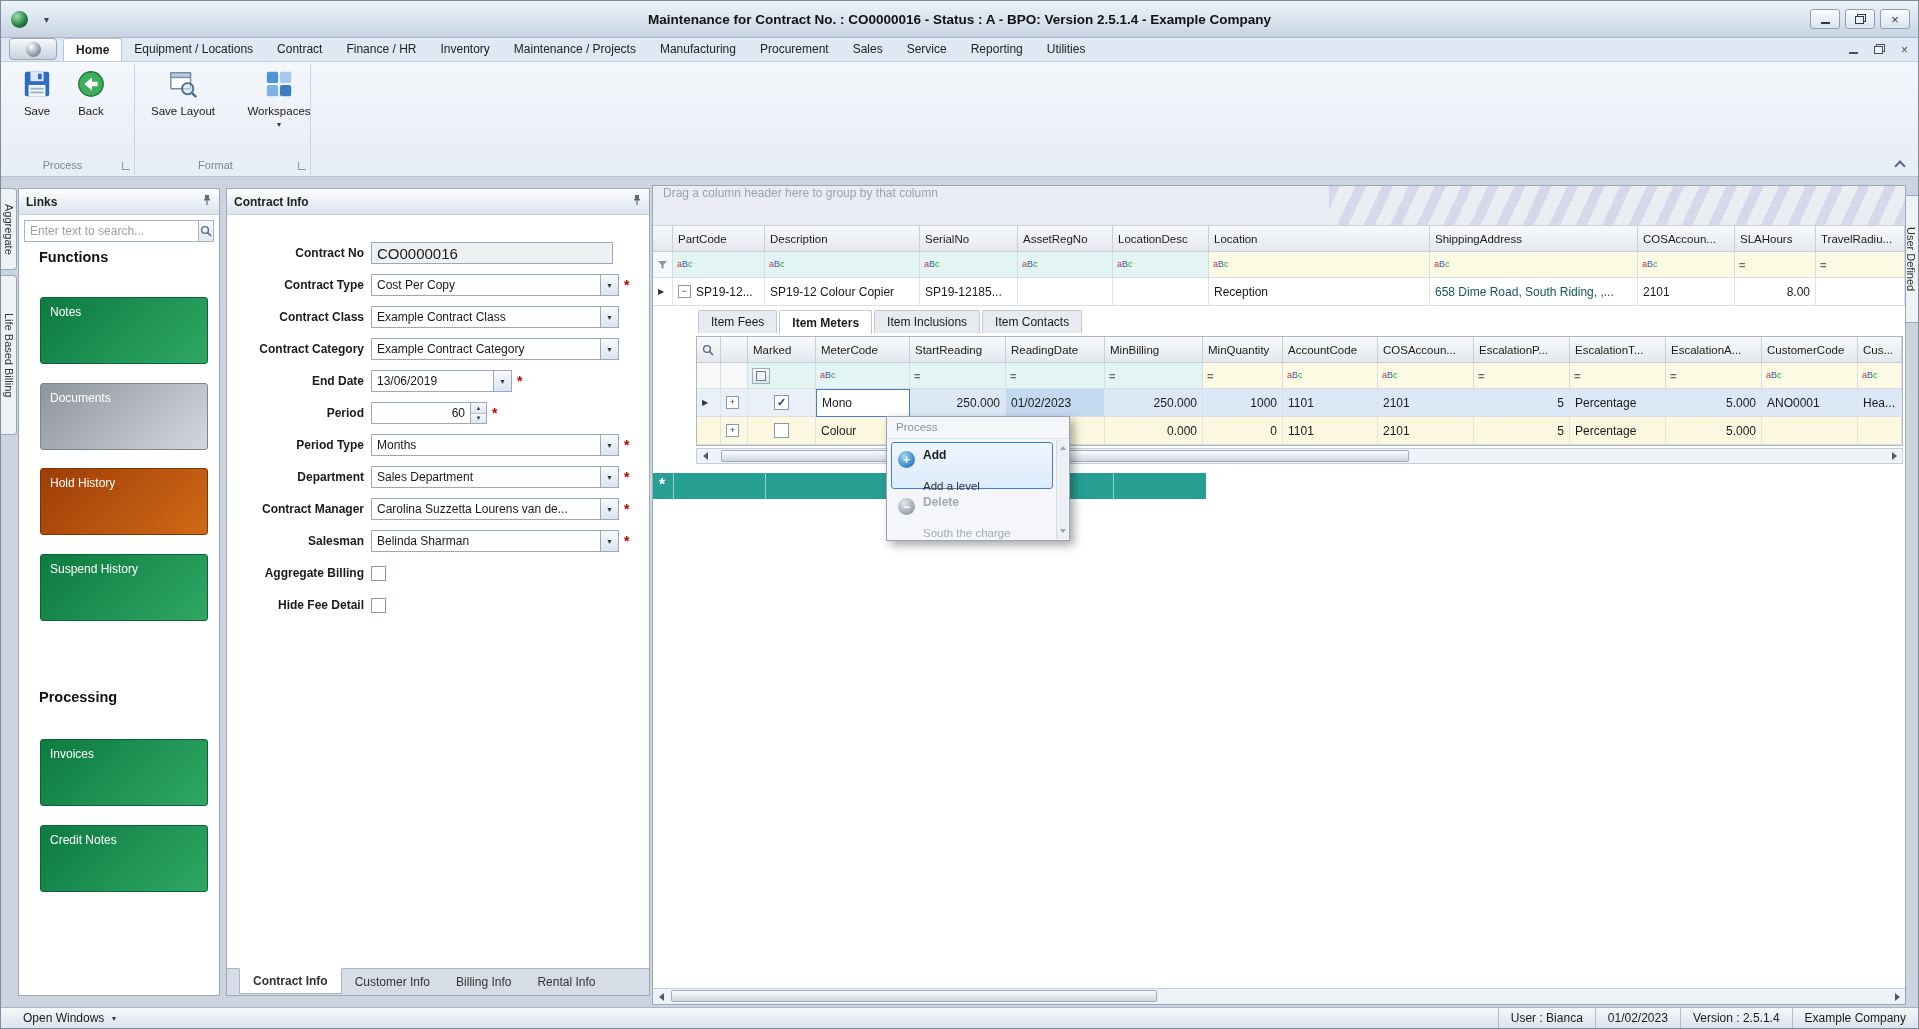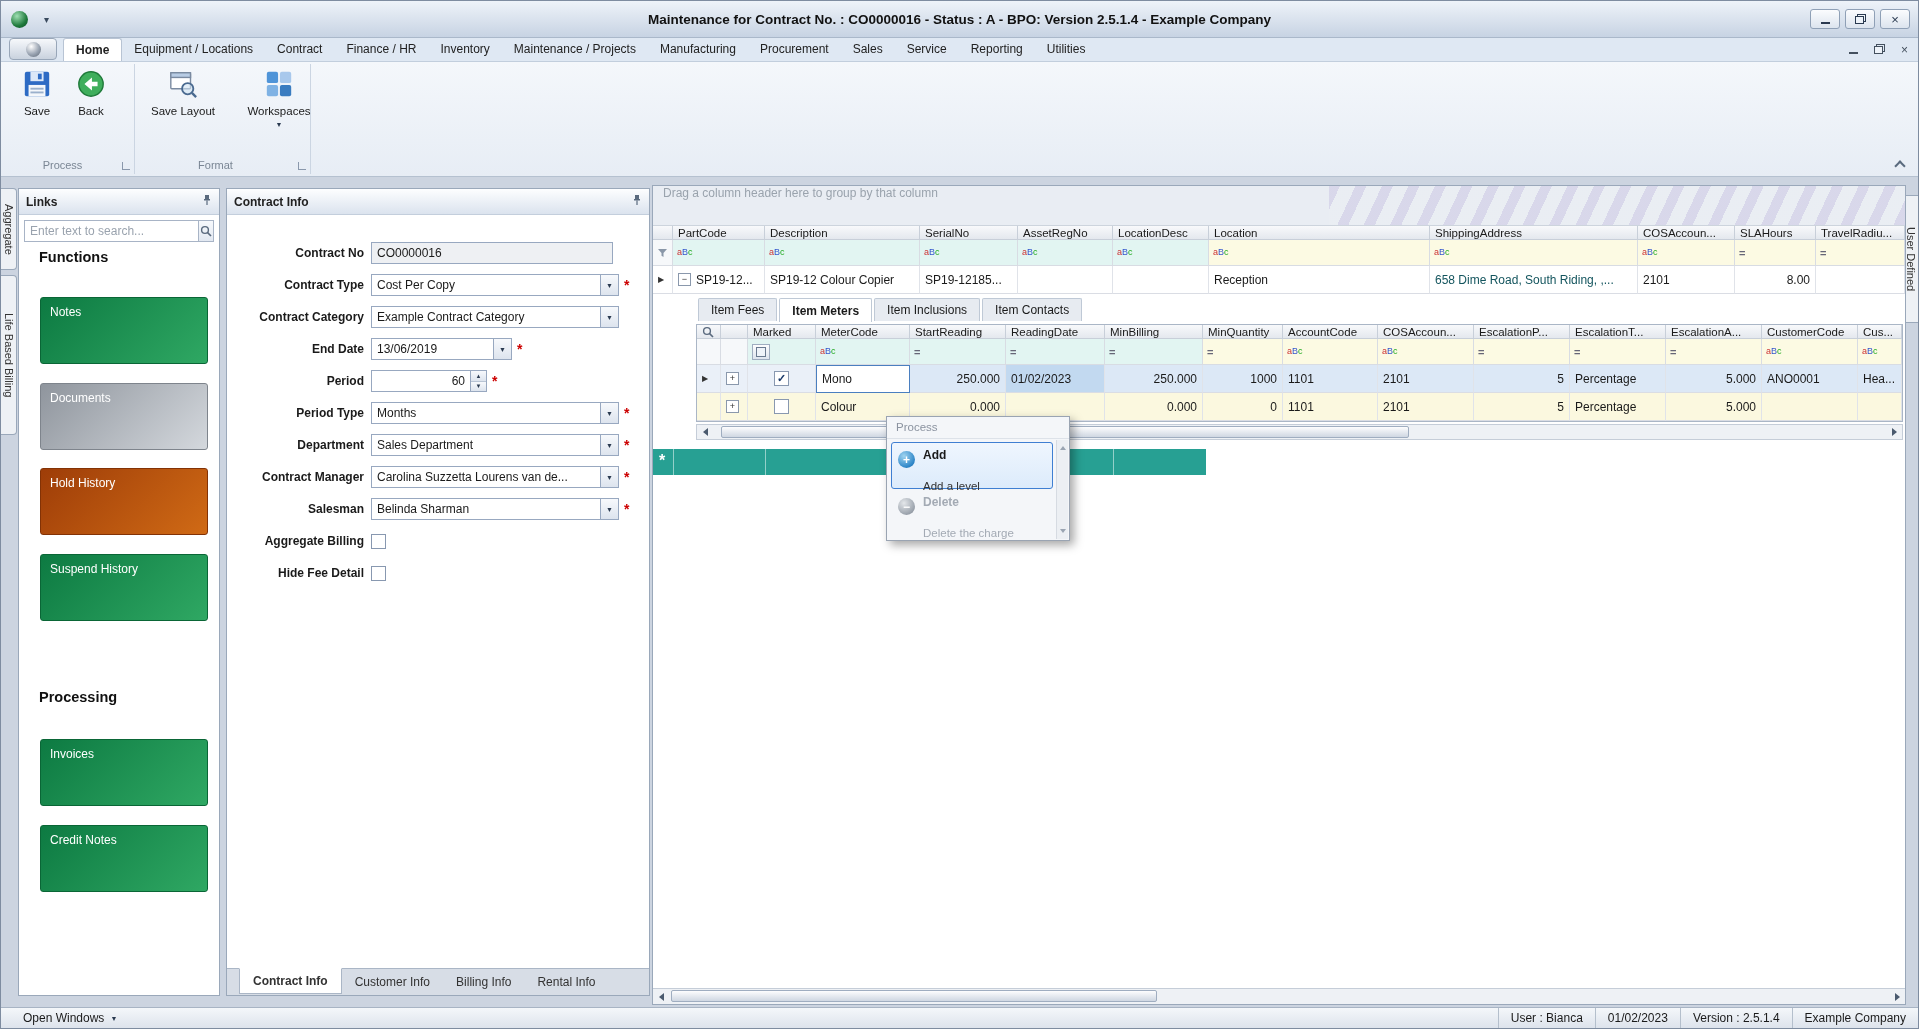--- a/index.html
+++ b/index.html
@@ -67,36 +67,36 @@
 
 #contract-panel{left:225px;top:11px;width:424px;height:808px;display:flex;flex-direction:column}
 .cform{padding-top:22px;flex:1;overflow:hidden}
 .frow{display:flex;align-items:center;height:32px}
 .flabel{width:144px;text-align:right;font-weight:bold;padding-right:7px;font-size:12px;white-space:nowrap}
 .ctl{height:22px;border:1px solid #98a8c0;background:#fff;display:flex;align-items:stretch;font-size:12px}
 .ctl .val{padding:0 5px;flex:1;white-space:nowrap;overflow:hidden;display:flex;align-items:center}
 .ctl .val.num{justify-content:flex-end}
 .dd-btn{width:18px;border-left:1px solid #98a8c0;background:linear-gradient(#f7f9fc,#dde4ee);display:flex;align-items:center;justify-content:center;font-size:7px;color:#2a3a50}
 .w-dd{width:248px}.w-date{width:141px}.w-spin{width:116px}
-.ctl-input{width:242px;height:22px;border:1px solid #98a8c0;background:#eef0f3;padding:0 5px;font-size:12px;font-family:"Liberation Sans",sans-serif;color:#1a1a1a}
+.ctl-input{width:242px;height:22px;border:1px solid #98a8c0;background:#eef0f3;padding:0 5px;font-size:15px;font-family:"Liberation Sans",sans-serif;color:#1a1a1a}
 .spin{width:16px;display:flex;flex-direction:column;border-left:1px solid #98a8c0}
 .spin span{flex:1;display:flex;align-items:center;justify-content:center;font-size:6px;color:#2a3a50;background:linear-gradient(#f7f9fc,#dde4ee)}
 .spin span:first-child{border-bottom:1px solid #b8c4d4}
 .req{color:#c00;font-weight:bold;margin-left:5px;font-size:14px}
 .chk{width:15px;height:15px;border:1px solid #8898b0;background:#fff;display:inline-flex;align-items:center;justify-content:center;font-size:11px;color:#1a3a6a;font-weight:bold}
 .cp-tabs{height:27px;border-top:1px solid #aab6c6;background:#d7dde6;display:flex;align-items:stretch;padding-left:12px}
 .cp-tab{padding:0 13px;display:flex;align-items:center;font-size:12px;color:#333;cursor:default}
 .cp-tab.active{background:#fff;border:1px solid #aab6c6;border-top-color:#fff;position:relative;top:-1px;font-weight:bold}
 
 
 #grid-panel{left:651px;top:8px;width:1254px;height:820px;display:flex;flex-direction:column;overflow:hidden}
 .group-hint{height:40px;flex:none;background:#e9edf3;position:relative;display:flex;align-items:flex-start;padding-left:10px;color:#9aa3ad;border-bottom:1px solid #cdd4dd;font-size:12px}
 .group-hint::after{content:"";position:absolute;right:0;top:0;bottom:0;width:46%;background:repeating-linear-gradient(115deg,rgba(150,130,200,.20) 0 10px,rgba(255,255,255,.04) 10px 24px)}
 .grow{display:flex;flex:none}
-.gh-cell{background:linear-gradient(#f8f9fb,#e4e8ee);border-right:1px solid #c8cfd9;border-bottom:1px solid #c8cfd9;display:flex;align-items:center;padding:0 5px;font-size:11.5px;height:14px;white-space:nowrap;overflow:hidden}
+.gh-cell{background:linear-gradient(#f8f9fb,#e4e8ee);border-right:1px solid #c8cfd9;border-bottom:1px solid #c8cfd9;display:flex;align-items:center;padding:0 5px;font-size:11.5px;height:26px;white-space:nowrap;overflow:hidden}
 .gf-cell{border-right:1px solid #d8dce3;border-bottom:1px solid #d8dce3;height:26px;display:flex;align-items:center;padding:0 4px;background:#f6f8fa;overflow:hidden}
 .gd-cell{border-right:1px solid #e0e3e9;border-bottom:1px solid #dadde4;height:28px;display:flex;align-items:center;padding:0 5px;font-size:12px;white-space:nowrap;overflow:hidden;background:#fff}
 .gd-cell.num{justify-content:flex-end}
 .f-cyan{background:#e2f5f2}.f-yel{background:#fcfae3}
 .abc{font-size:9px;font-weight:normal;letter-spacing:0;line-height:1}
 .abc .fa{color:#c33}.abc .fb{color:#35c}.abc .fc{color:#2a2}
 .eq{color:#667;font-weight:bold;font-size:11px}
 .tri{font-size:8px;color:#333}
 .expander{width:13px;height:13px;border:1px solid #8a98ac;background:#fff;display:inline-flex;align-items:center;justify-content:center;font-size:9px;line-height:1;margin-right:5px;flex:none;color:#333}
 
@@ -311,20 +311,27 @@
         </div>
         <div class="frow">
           <label class="flabel">Contract Type</label>
           <div class="ctl w-dd">
               <span class="val">Cost Per Copy</span>
               <span class="dd-btn">▼</span>
             </div>
           <span class="req">*</span>
         </div>
         <div class="frow">
+          <label class="flabel">Contract Class</label>
+          <div class="ctl w-dd">
+              <span class="val">Example Contract Class</span>
+              <span class="dd-btn">▼</span>
+            </div>
+        </div>
+        <div class="frow">
           <label class="flabel">Contract Category</label>
           <div class="ctl w-dd">
               <span class="val">Example Contract Category</span>
               <span class="dd-btn">▼</span>
             </div>
         </div>
         <div class="frow">
           <label class="flabel">End Date</label>
           <div class="ctl w-date">
               <span class="val">13/06/2019</span>
@@ -692,21 +699,21 @@
         <span class="cm-ico add">+</span>
         <span class="cm-text">
             <span class="t">Add</span>
             <span class="d">Add a level</span>
           </span>
       </div>
       <div class="cm-item disabled">
         <span class="cm-ico del">−</span>
         <span class="cm-text">
             <span class="t">Delete</span>
-            <span class="d">Delete the charge</span>
+            <span class="d">South the charge</span>
           </span>
       </div>
       <span class="cm-scroll"></span>
     </div>
   </div>
 
   <div class="statusbar">
     <div class="sb-left">
       <span>Open Windows</span>
       <span class="ddm">▼</span>

